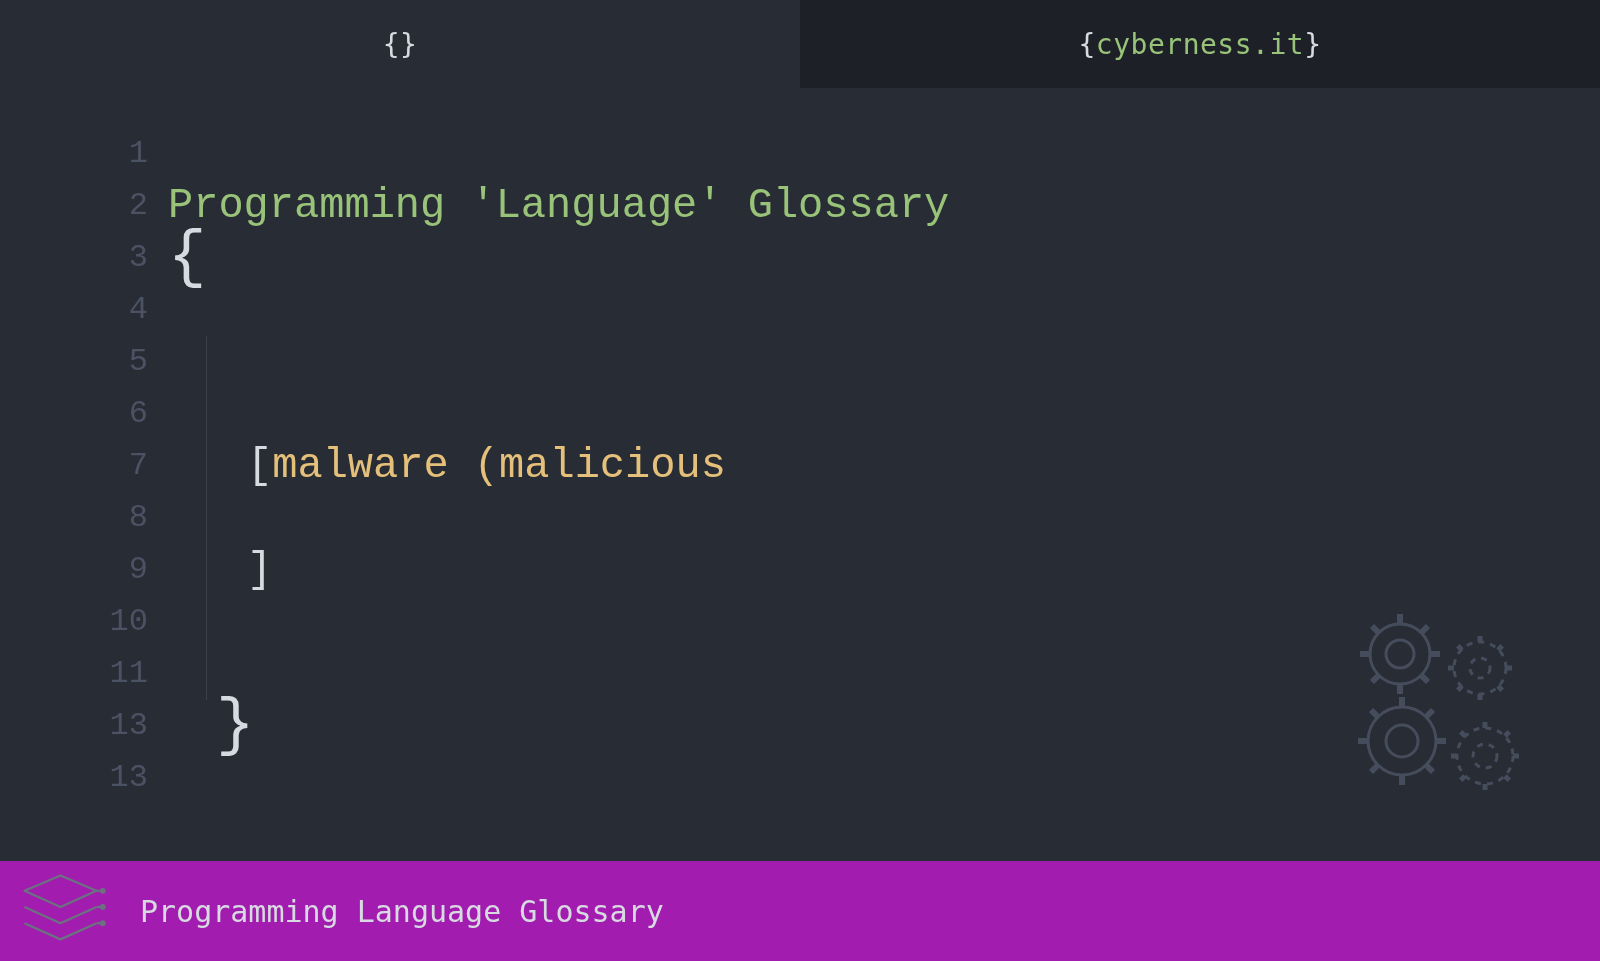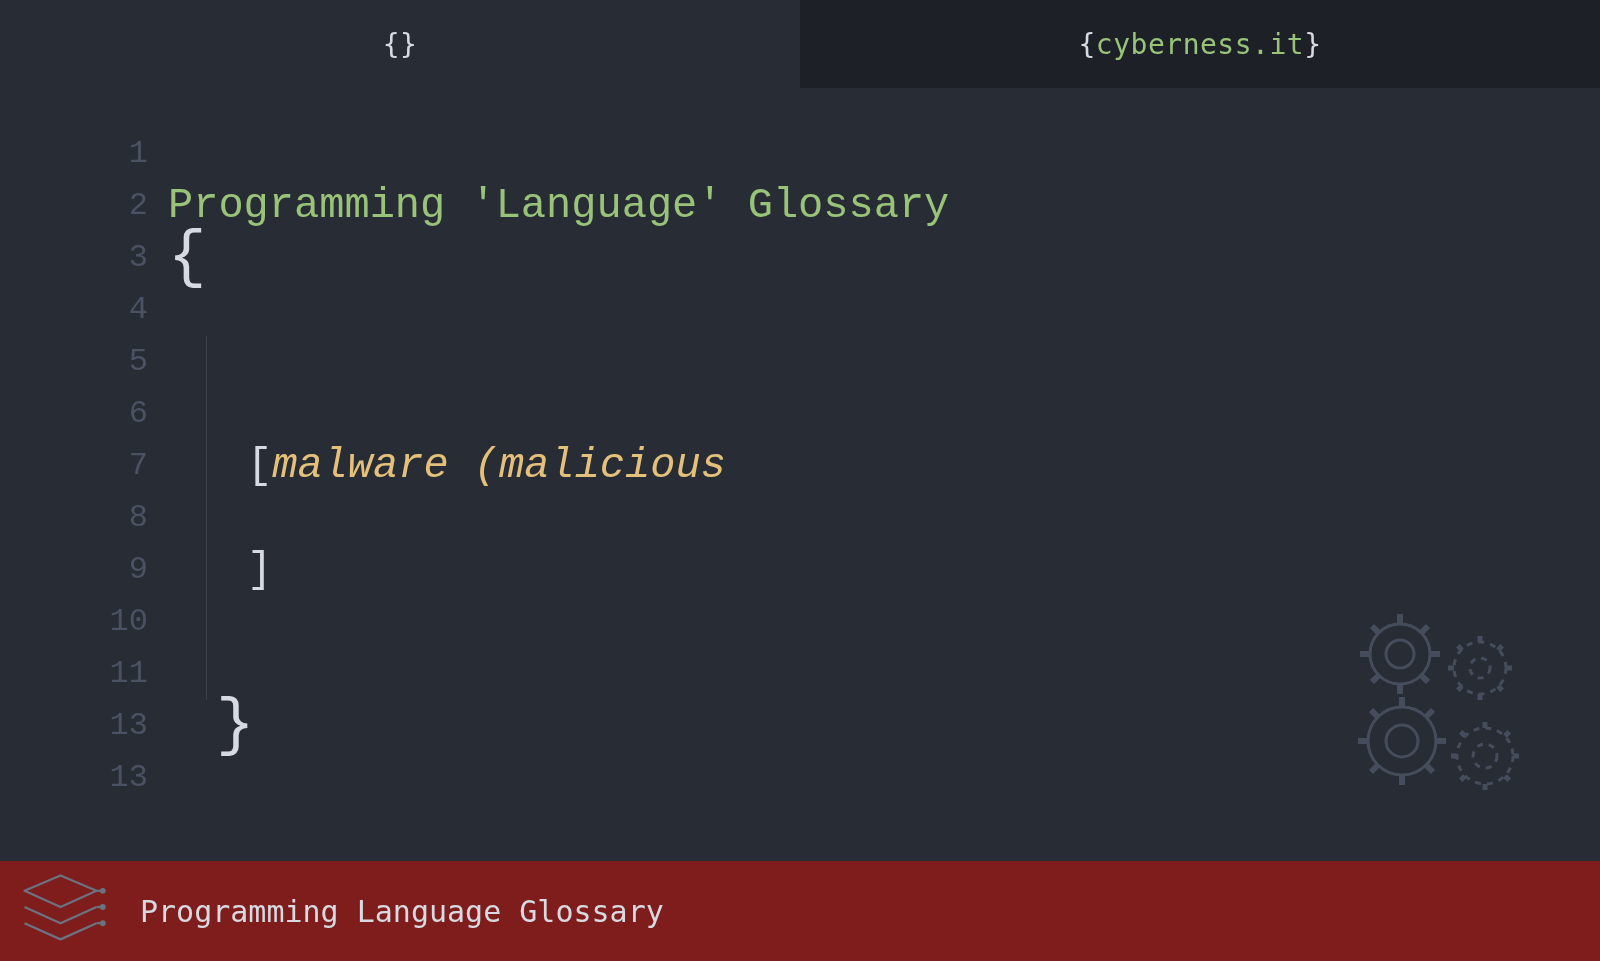--- a/index.html
+++ b/index.html
@@ -68,21 +68,21 @@
     height: 52px;
     display: flex;
     align-items: center;
     white-space: pre;
     font-size: 42px;
   }
   .title {
     color: #98c379;
   }
   .white { color: #d7dae0; }
-  .orange { color: #e5c07b; font-style: italic; }
+  .orange { color: #e5c07b; }
   .curly {
     font-size: 64px;
     color: #d7dae0;
   }
   .indent-guide {
     display: inline-block;
     width: 1px;
     height: 52px;
     background: #3b4048;
     margin-left: 38px;
@@ -105,21 +105,21 @@
     opacity: 0.85;
   }
   
   
   .footer {
     position: absolute;
     bottom: 0;
     left: 0;
     right: 0;
     height: 100px;
-    background: #7f1d1d;
+    background: #a21caf;
     display: flex;
     align-items: center;
     padding-left: 20px;
     gap: 30px;
   }
   .footer-icon {
     width: 90px;
     height: 80px;
   }
   .footer-text {

